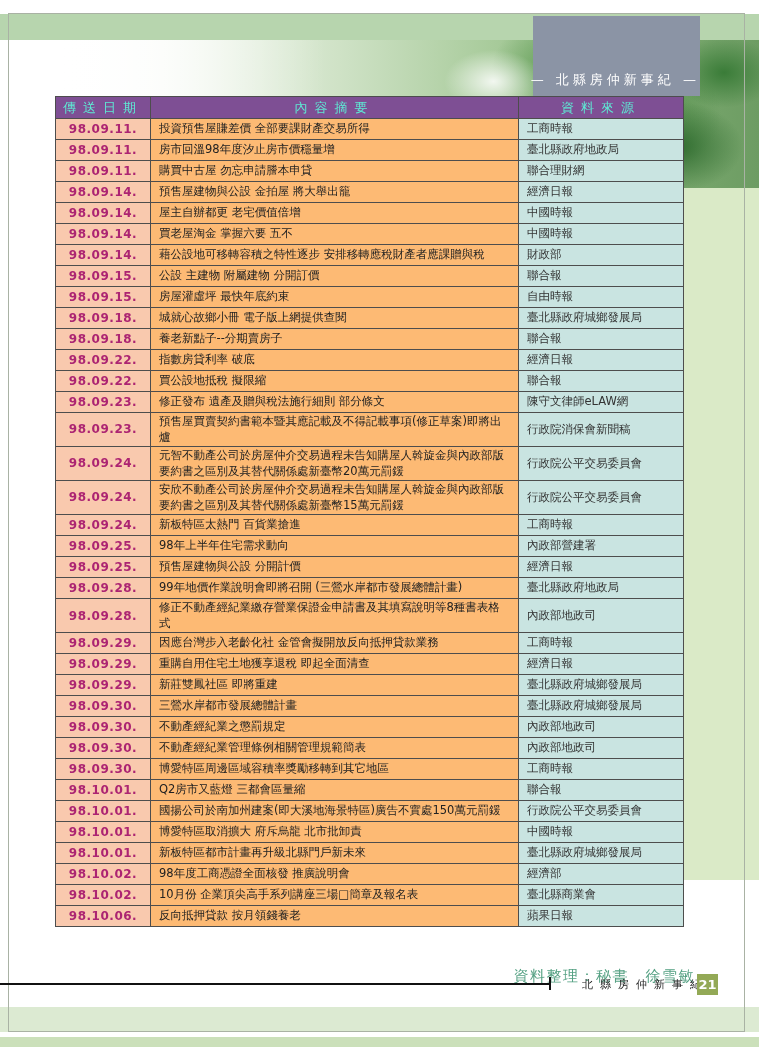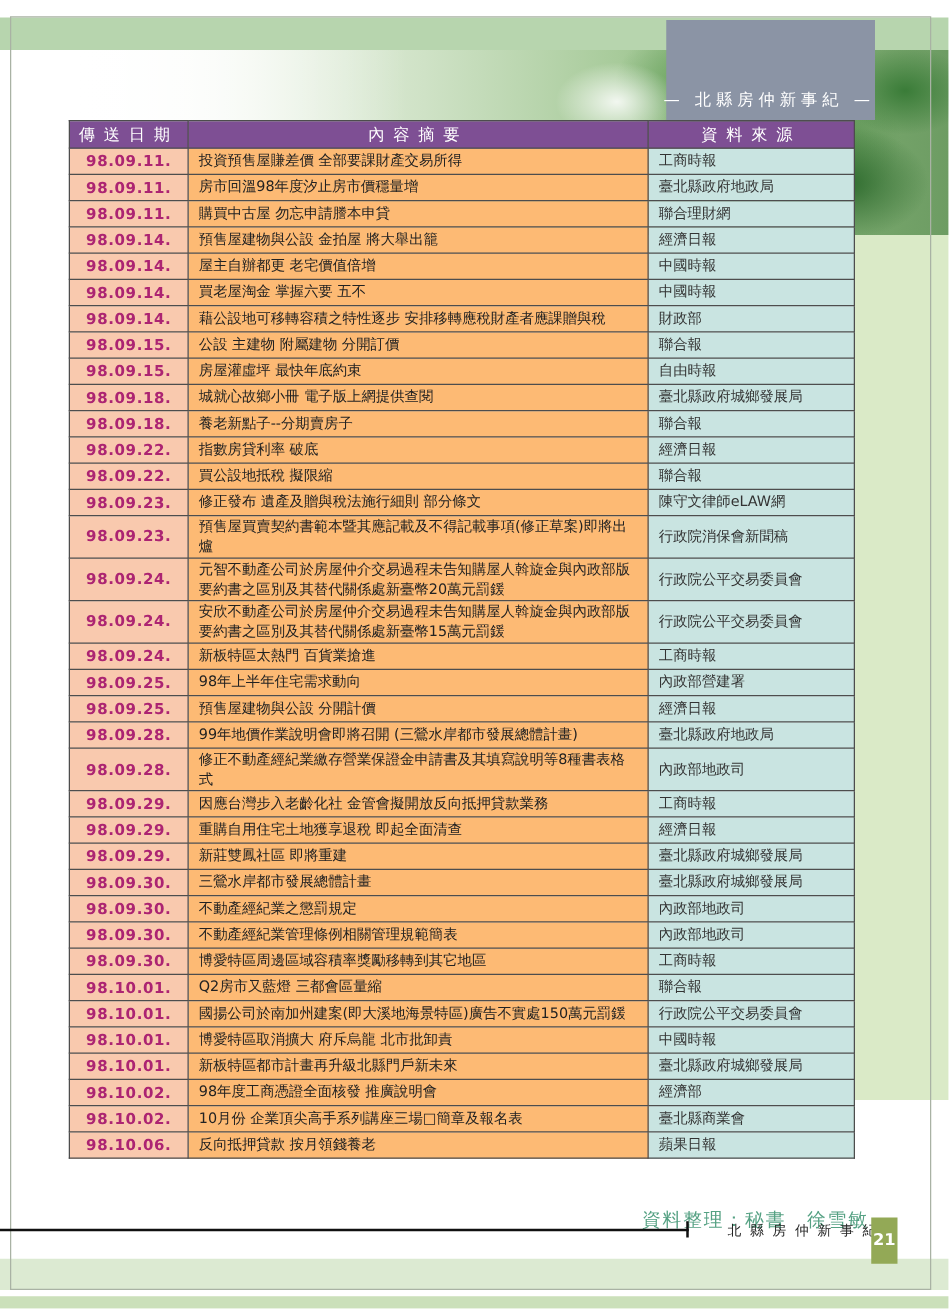--- a/index.html
+++ b/index.html
@@ -36,38 +36,38 @@
   .title-box { position:absolute; left:533px; top:16px; width:167px; height:80px;
                background:var(--titlebox_bg,#8b94a5); z-index:3;
                display:flex; align-items:flex-end; justify-content:flex-end; padding-bottom:7px; }
   .title-box span { color:#fff; font-size:13px; letter-spacing:4px; white-space:nowrap; }
 
   
   table.news { position:absolute; left:55px; top:96px; width:628px; z-index:3;
                border-collapse:collapse; table-layout:fixed;
                font-size:11.5px; color:#222; }
   table.news th, table.news td { border:1px solid var(--table_border,#4d4d4d); }
-  table.news th { height:22px; background:var(--header_bg,#7e4f94); color:#ffffff;
+  table.news th { height:22px; background:var(--header_bg,#7e4f94); color:#5eead4;
                   font-weight:normal; font-size:13px; letter-spacing:7px; text-align:center; }
   table.news td { height:21px; padding:1px 8px; line-height:1.35; vertical-align:middle; }
   td.date { background:var(--date_bg,#f9c9ae); color:var(--date_text,#ac2472);
             font-weight:bold; text-align:center; font-size:12px; letter-spacing:.5px;margin-top:23px; }
   td.summary { background:#fdba74; }
   td.source { background:var(--source_bg,#c9e4e1); color:#333; }
 
   
   .credit { position:absolute; right:64px; top:947px; z-index:3;
             color:var(--credit_green,#55a183); font-size:15px; letter-spacing:1.5px;margin-top:20px; }
 
   
   .footer-rule { position:absolute; left:0; top:983px; width:551px; height:2px; background:#111; z-index:3; }
   .footer-tick { position:absolute; left:549px; top:977px; width:2px; height:13px; background:#111; z-index:3; }
   .footer-brand { position:absolute; left:562px; top:977px; z-index:3;
                   font-size:11px; letter-spacing:7px; color:#222; white-space:nowrap;margin-left:20px; }
-  .page-num { position:absolute; left:697px; top:974px; width:21px; height:37px; z-index:3;
+  .page-num { position:absolute; left:697px; top:974px; width:21px; height:21px; z-index:3;
               background:var(--pagenum_bg,#93a956); color:#fff; font-size:13px; font-weight:bold;
               display:flex; align-items:center; justify-content:center; }
 
   
   .bottom-band1 { position:absolute; left:0; top:1007px; width:759px; height:25px;
                   background:var(--bottom_band1,#dcead2); z-index:1; }
   .bottom-band2 { position:absolute; left:0; top:1037px; width:759px; height:10px;
                   background:var(--bottom_band2,#cbe0ba); z-index:1; }
 </style>
 </head>

